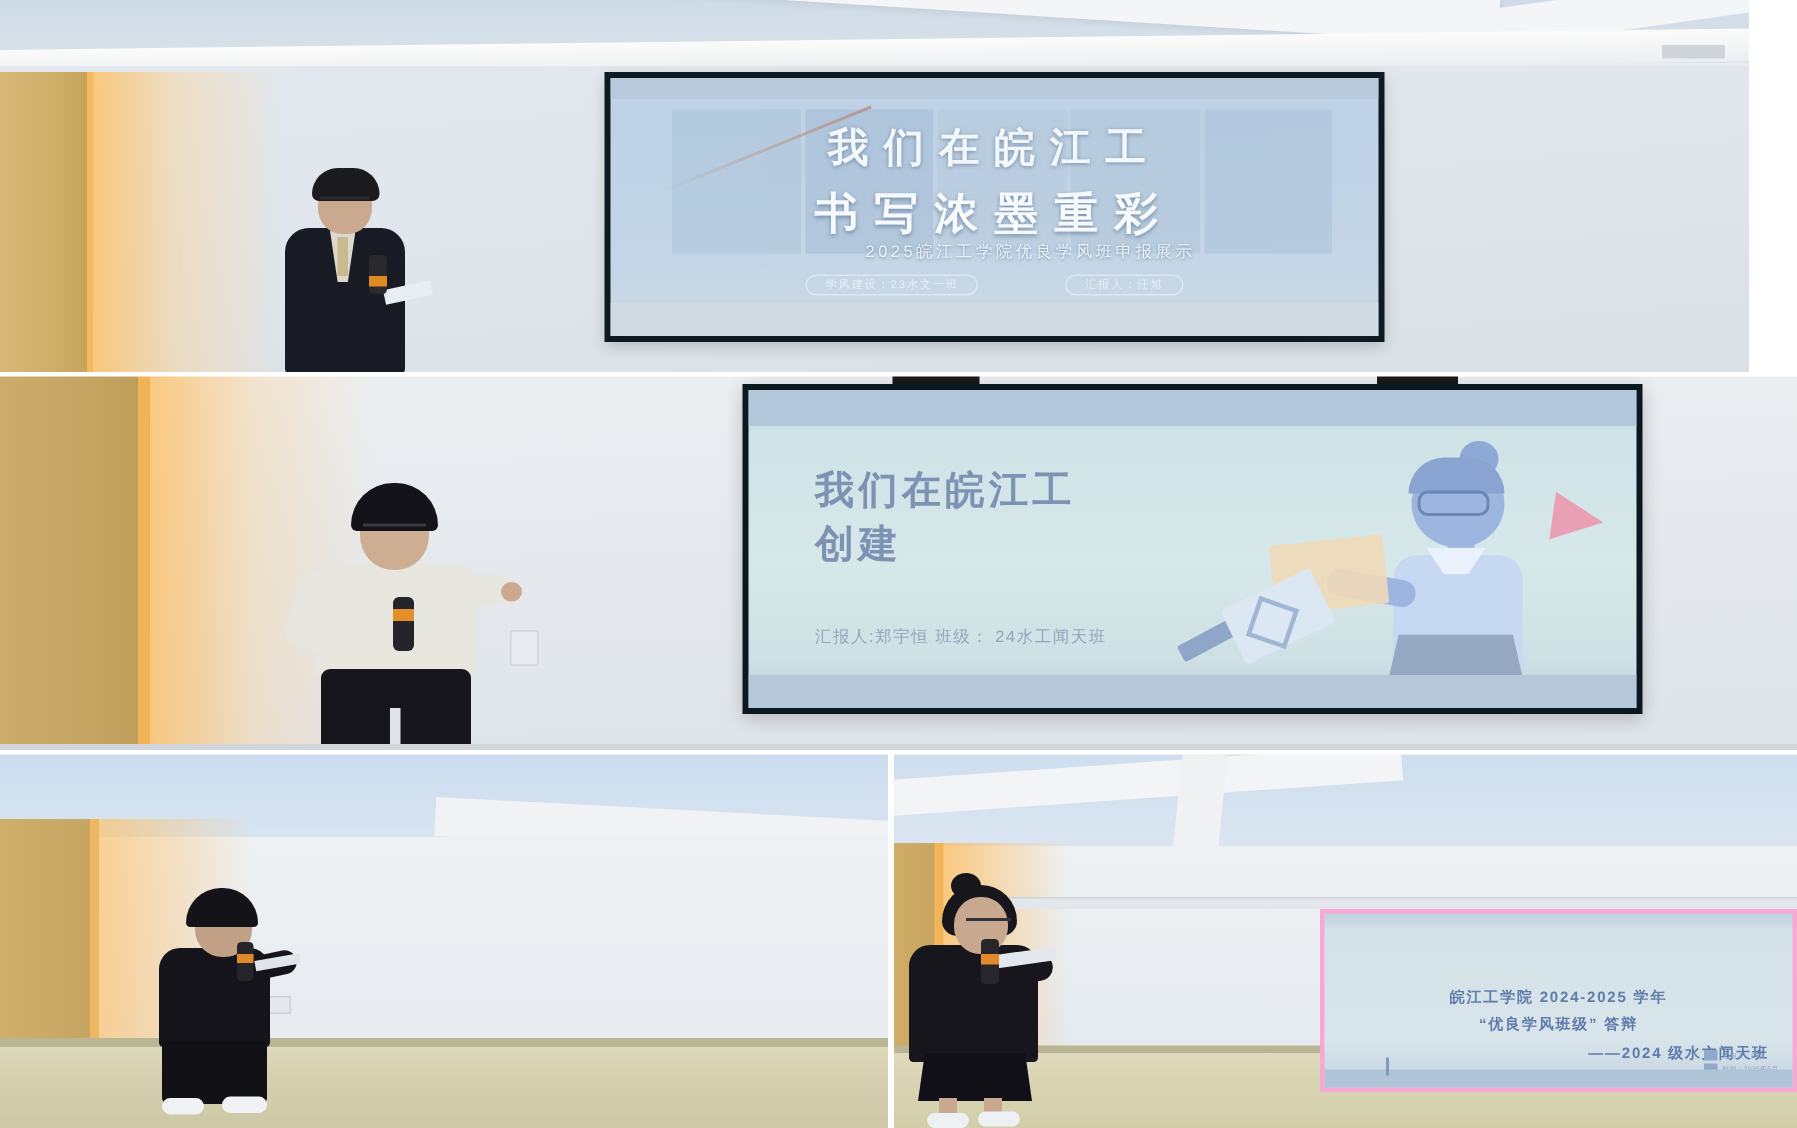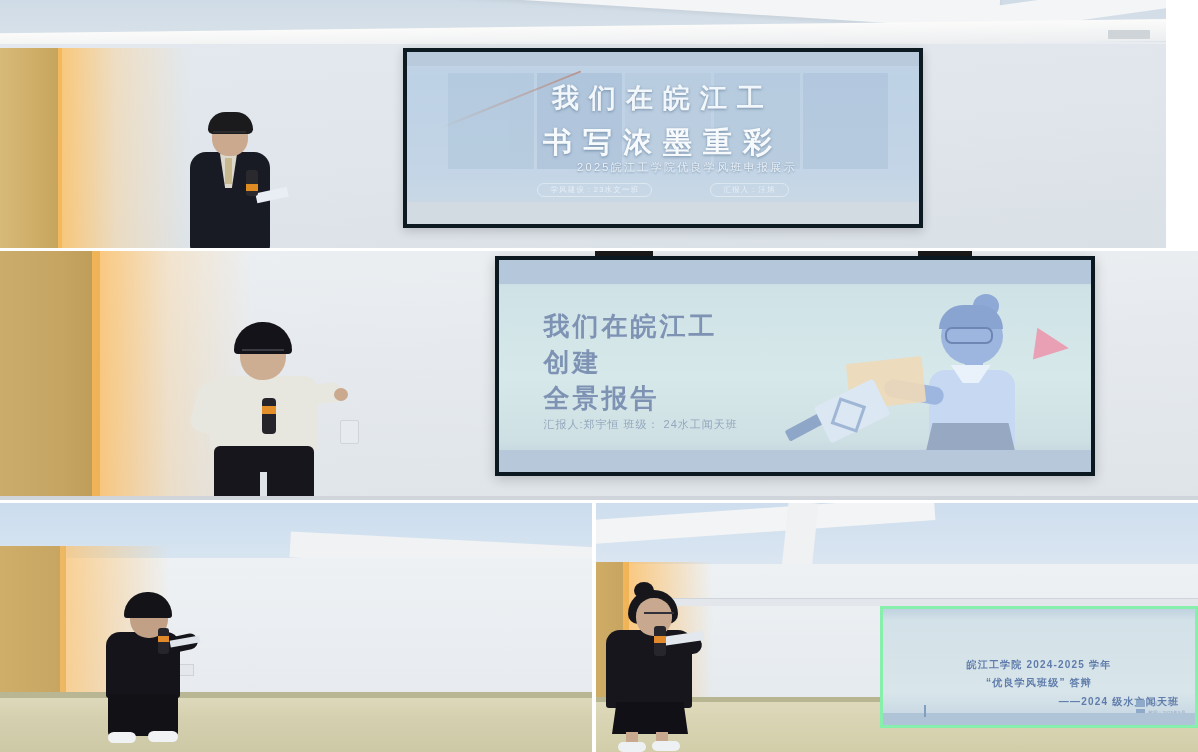--- a/index.html
+++ b/index.html
@@ -230,21 +230,21 @@
   .p4-cove{position:absolute;left:28px;top:60px;width:90px;height:144px;
     background:linear-gradient(90deg,rgba(255,186,86,.78),rgba(255,222,178,0));}
   .p4-rail{position:absolute;left:60px;top:96px;width:543px;height:7px;
     background:#e3e7eb;border-top:1px solid #cfd5da;}
   .p4-floor{position:absolute;left:0;top:200px;width:603px;height:50px;
     background:linear-gradient(180deg,#ddd9ba 0%,#d2cda9 100%);}
   .p4-skirt{position:absolute;left:0;top:195px;width:603px;height:6px;background:#b8b593;}
 
   #p4-screen{position:absolute;left:880px;top:606px;width:318px;height:128px;}
   .p4-scr{position:absolute;left:0;top:0;width:318px;height:122px;
-    background:#86efac;padding:3px;box-sizing:border-box;}
+    background:#f9a8d4;padding:3px;box-sizing:border-box;}
   .p4-scr .inner{position:relative;width:100%;height:100%;overflow:hidden;
     background:linear-gradient(180deg,#c0d2e0 0%,#d3e1e8 10%,#d8e5ea 72%,#c2d2e0 100%);}
   .p4-line{position:absolute;width:100%;text-align:center;color:#5f7cab;
     font-size:10px;letter-spacing:1.2px;font-weight:700;}
   .p4-l1{top:42%;}
   .p4-l2{top:58%;}
   .p4-l3{top:74%;text-align:right;padding-right:5%;box-sizing:border-box;}
   .p4-tags{position:absolute;right:3%;bottom:8%;}
   .p4-tags div{display:flex;align-items:center;gap:3px;margin-top:2px;}
   .p4-tags i{width:9px;height:7px;background:#8fa9c9;display:block;}
@@ -350,21 +350,20 @@
           <div class="skirt"></div>
           <div class="arm"></div>
           <div class="map"></div>
         </div>
         <div class="p2-ruler"></div>
         <div class="p2-tablet">
             <i></i>
           </div>
         <div class="p2-t p2-t1">我们在皖江工</div>
         <div class="p2-t p2-t2">创建</div>
-        <div class="p2-t p2-t3">全景报告</div>
         <div class="p2-sub">汇报人:郑宇恒  班级： 24水工闻天班</div>
         <div class="p2-band-bot"></div>
       </div>
     </div>
 
     <div class="person" id="p2-person">
       <div class="pz armL"></div>
       <div class="pz shirt"></div>
       <div class="pz armR"></div>
       <div class="pz hand"></div>

